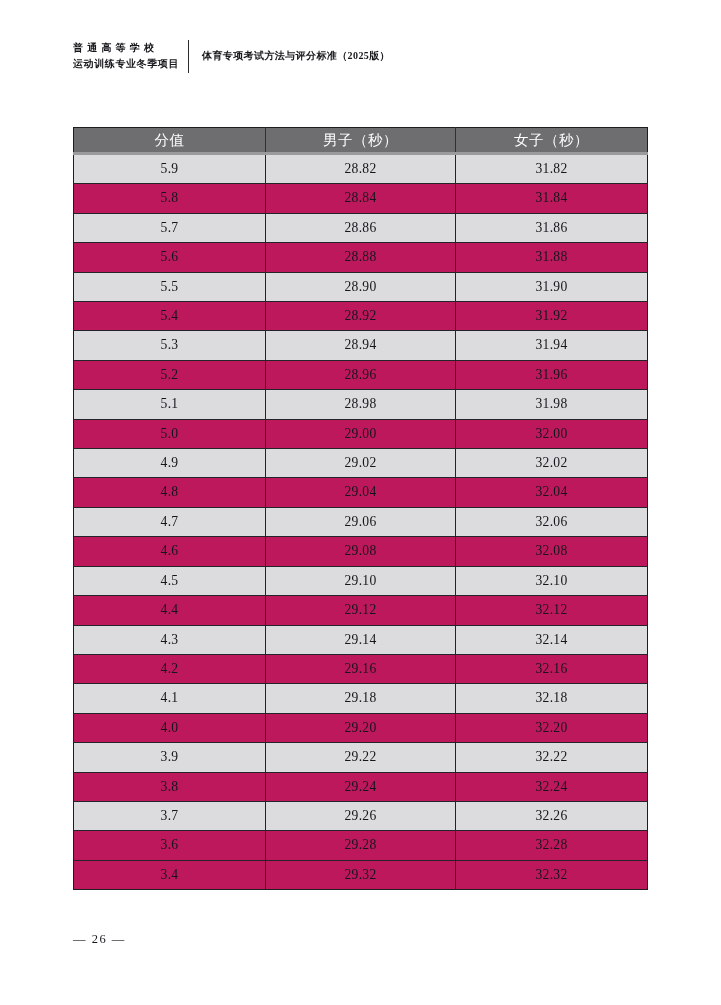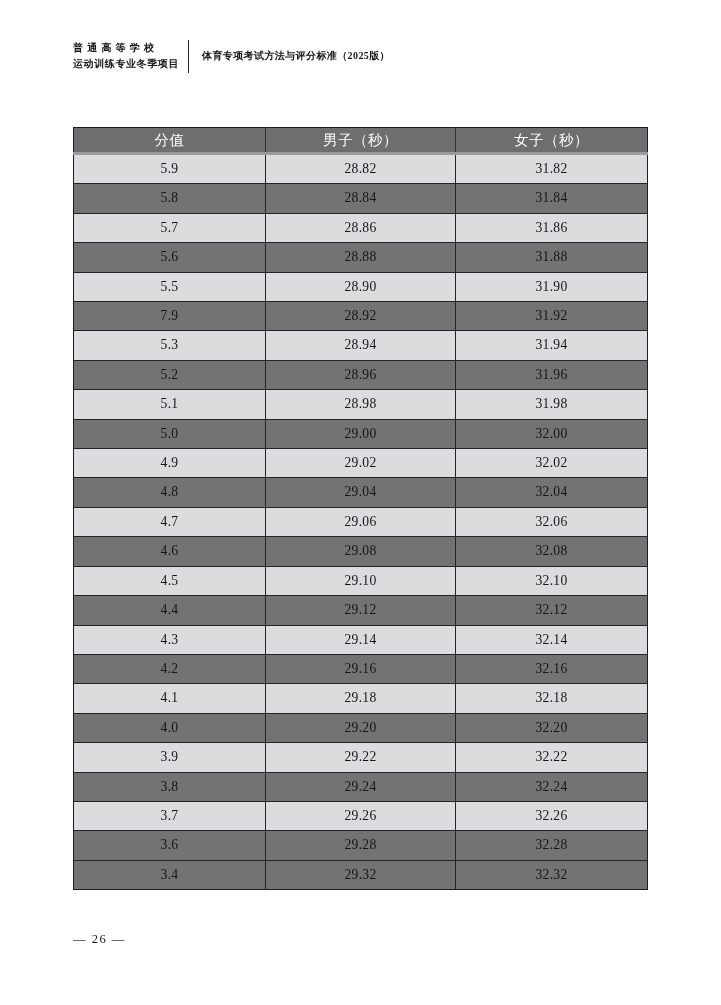--- a/index.html
+++ b/index.html
@@ -109,21 +109,21 @@
     line-height: 28.4px;
     padding: 0;
     color: #15151a;
     border-top: 1px solid #242428;
     border-right: 1px solid #242428;
     box-sizing: border-box;
     letter-spacing: 0.3px;
   }
   table.score-table tbody td:last-child { border-right: none; }
   table.score-table tbody tr.odd td  { background: #dcdcde; }
-  table.score-table tbody tr.even td { background: #737373; }
+  table.score-table tbody tr.even td { background: #be185d; }
   table.score-table tbody tr:first-child td { border-top: none; margin-left: 28px; }
 
   
   .folio {
     position: absolute;
     left: 73px;
     top: 932px;
     font-family: "Liberation Serif", "DejaVu Serif", serif;
     font-size: 12.5px;
     color: #17171c;
@@ -179,21 +179,21 @@
           <td>5.6</td>
           <td>28.88</td>
           <td>31.88</td>
         </tr>
         <tr class="odd">
           <td>5.5</td>
           <td>28.90</td>
           <td>31.90</td>
         </tr>
         <tr class="even">
-          <td>7.9</td>
+          <td>5.4</td>
           <td>28.92</td>
           <td>31.92</td>
         </tr>
         <tr class="odd">
           <td>5.3</td>
           <td>28.94</td>
           <td>31.94</td>
         </tr>
         <tr class="even">
           <td>5.2</td>

